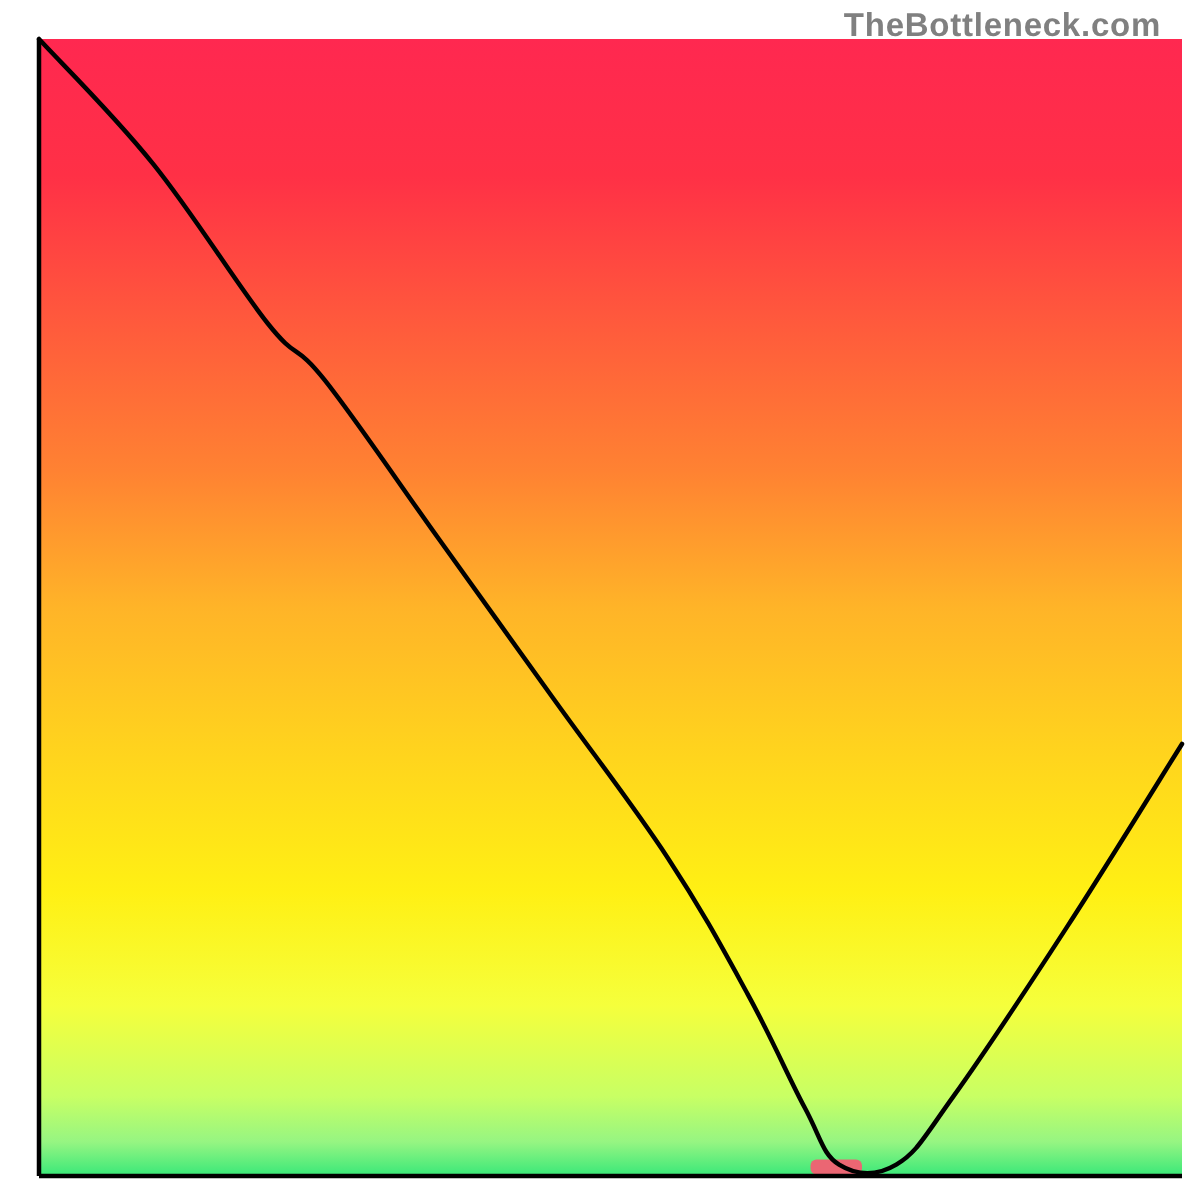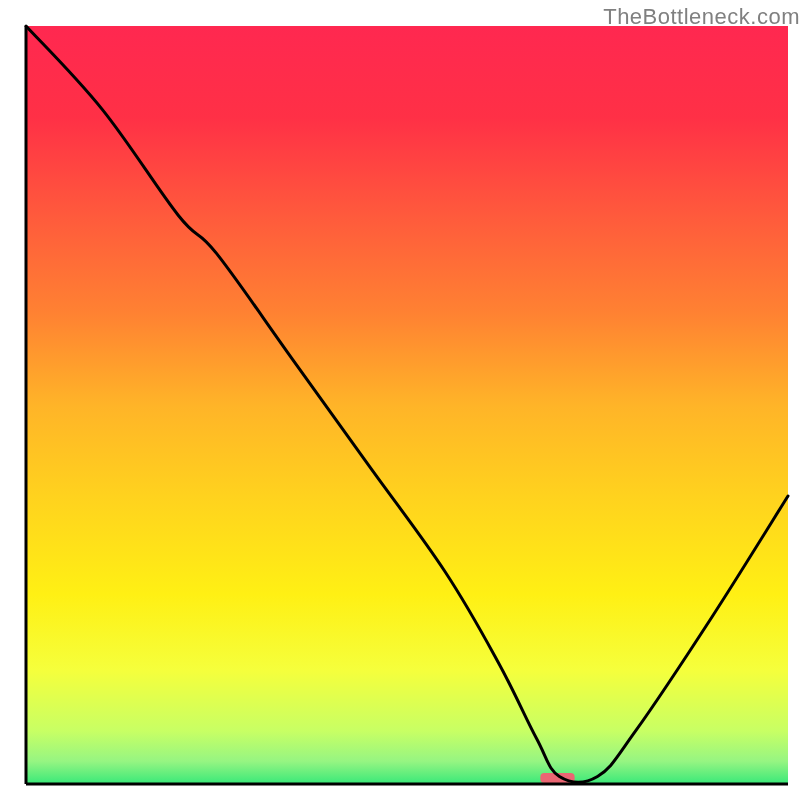--- a/index.html
+++ b/index.html
@@ -11,24 +11,24 @@
     font-family: Arial, Helvetica, sans-serif;
   }
   .wrap {
     position: relative;
     width: 800px;
     height: 800px;
   }
   .watermark {
     position: absolute;
     top: 4px;
-    right: 0;
+    right: 26px;
     color: #808080;
     font-size: 22px;
-    font-weight: 400;
+    font-weight: 700;
     letter-spacing: 0.5px;
     z-index: 5;
     text-align: center;
   }
   svg.chart {
     position: absolute;
     top: 0;
     left: 0;
     width: 800px;
     height: 800px;

